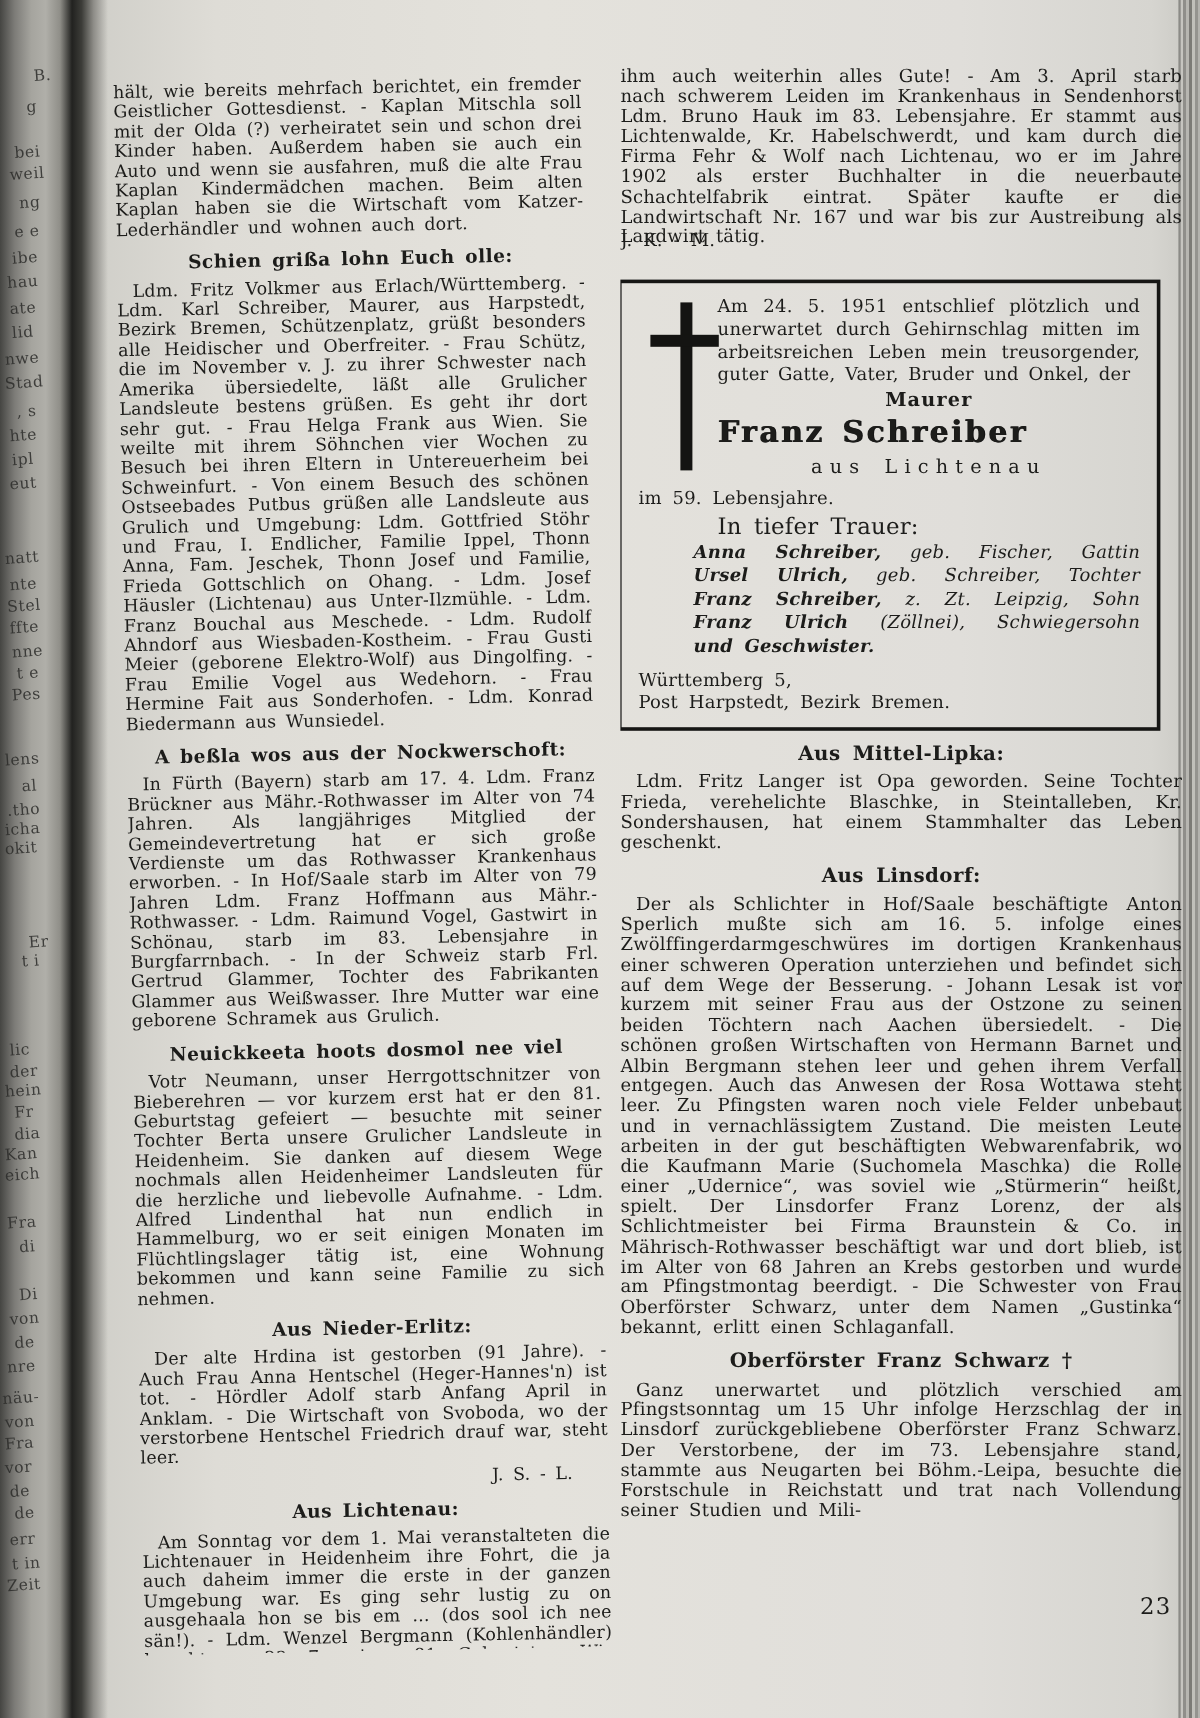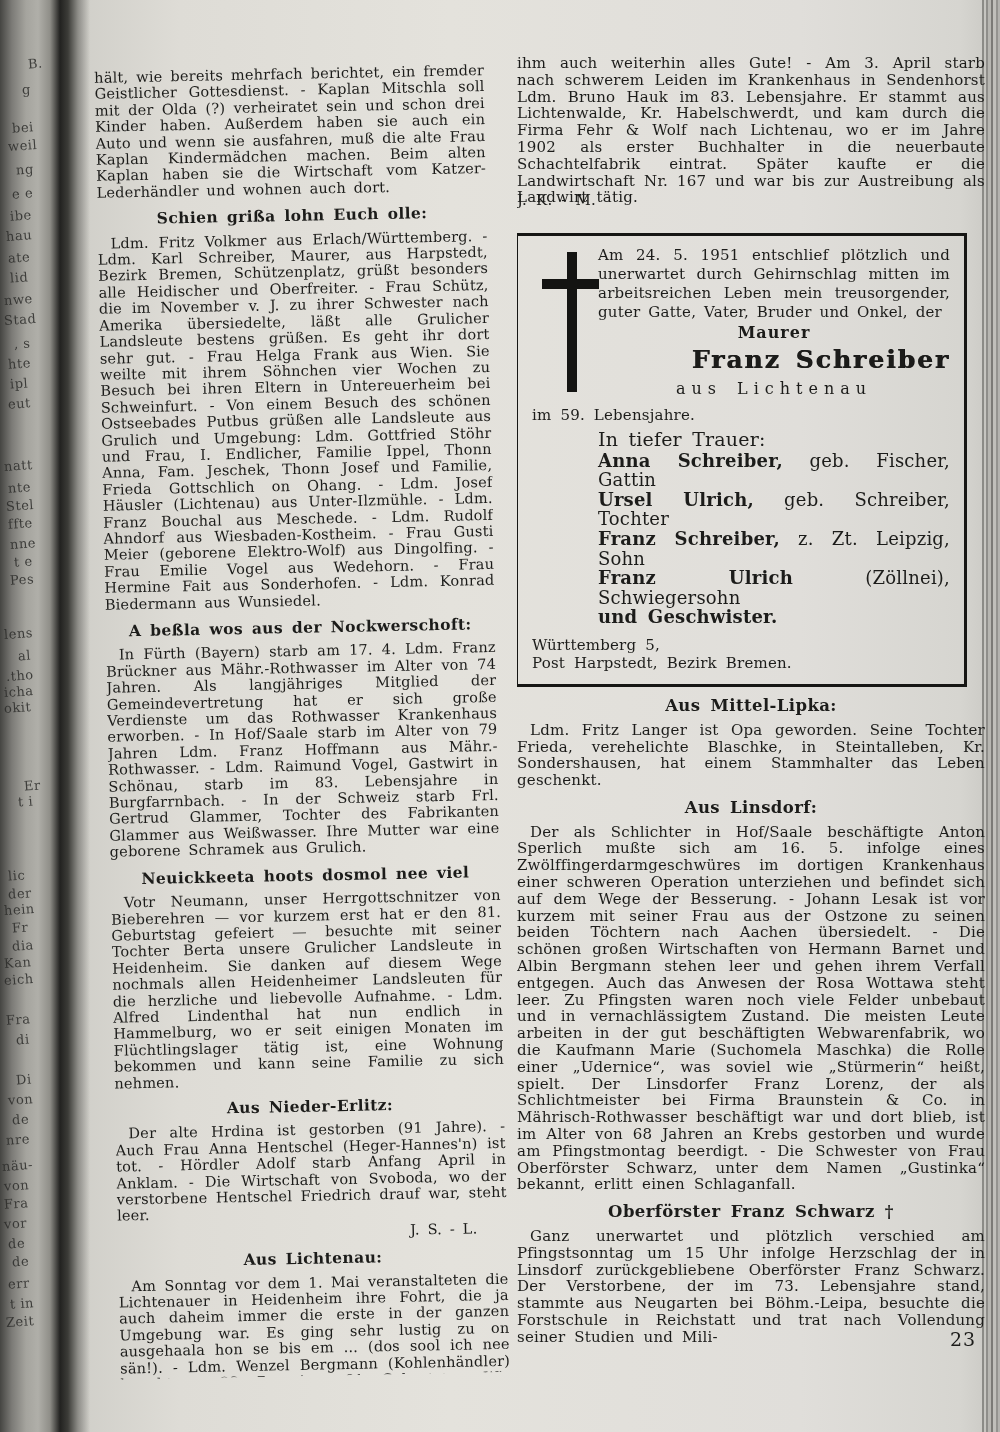--- a/index.html
+++ b/index.html
@@ -65,26 +65,26 @@
     border:3px solid #161614;
     padding:10px 14px 12px;
     text-align:left;
   }
   .memorial-cross { position:absolute; left:24px; top:16px; width:58px; height:140px; }
   .memorial-cross::before { content:""; position:absolute; left:25px; top:0; width:10px; height:140px; background:#141412; }
   .memorial-cross::after  { content:""; position:absolute; left:0; top:27px; width:57px; height:10px; background:#141412; }
   .ob-body { margin-left:66px; }
   .ob-intro { font-size:15px; line-height:19px; text-align:justify; word-spacing:3px; }
   .ob-occ  { text-align:center; font-weight:bold; font-size:16px; margin-top:3px; letter-spacing:1px; }
-  .ob-name { text-align:right; font-weight:bold; font-size:25px; line-height:30px; margin-top:3px;
+  .ob-name { text-align:left; font-weight:bold; font-size:25px; line-height:30px; margin-top:3px;
              letter-spacing:2px; text-shadow:.7px 0 0 #141414; }
   .ob-origin { text-align:center; font-size:16px; line-height:22px; margin-top:3px; letter-spacing:6px; }
   .ob-age  { font-size:15px; margin-top:7px; }
   .ob-trauer { margin-left:66px; font-size:19px; margin-top:7px; }
-  .ob-mourners { margin-left:66px; margin-top:3px; font-size:18px; line-height:19.6px; }
+  .ob-mourners { margin-left:46px; margin-top:3px; font-size:15px; line-height:19.6px;font-style:italic; }
   .mourner { text-align:justify; text-align-last:justify; }
   .mourner.no-spread { text-align-last:left; }
   .mourner .b, .bold { font-weight:bold; }
   .ob-address { font-size:15px; line-height:18px; margin-top:9px; }
 
   .page-number { position:absolute; left:950px; top:1328px; font-size:19px; letter-spacing:1px; }
 </style>
 </head>
 <body>
 

